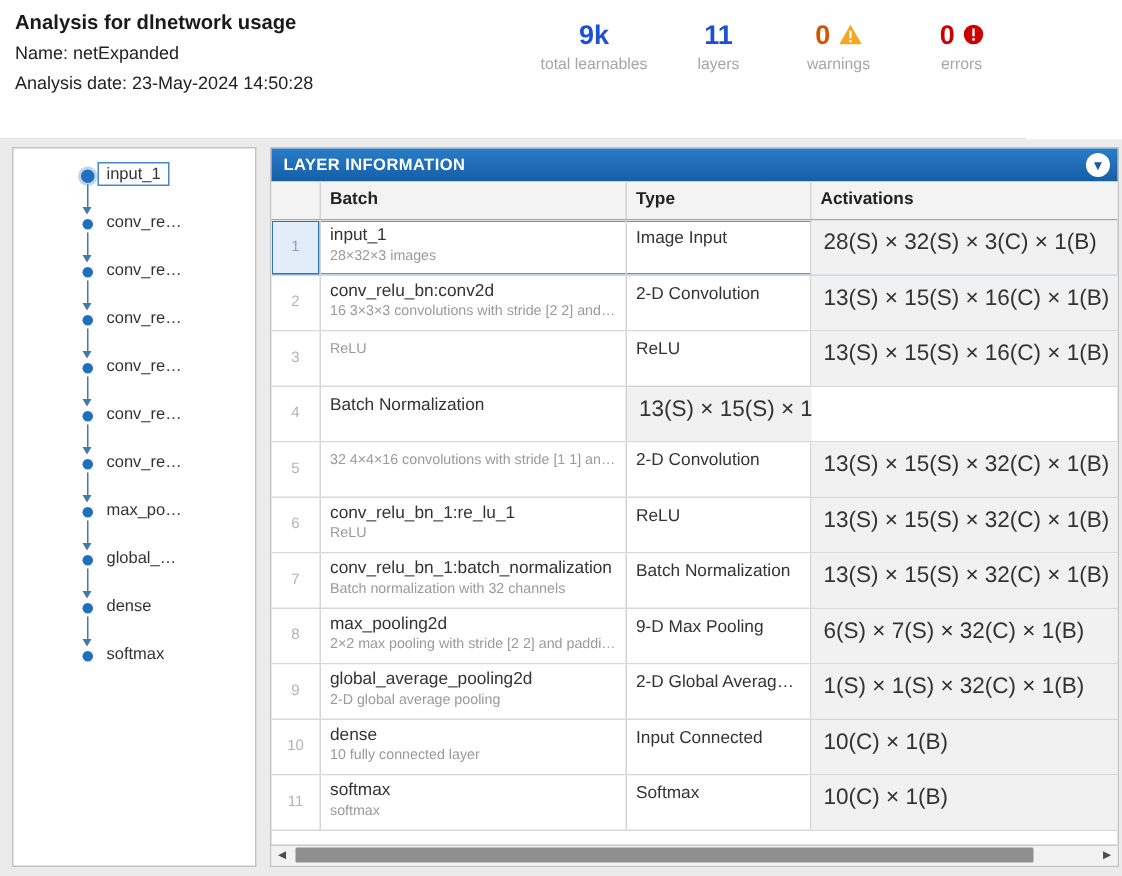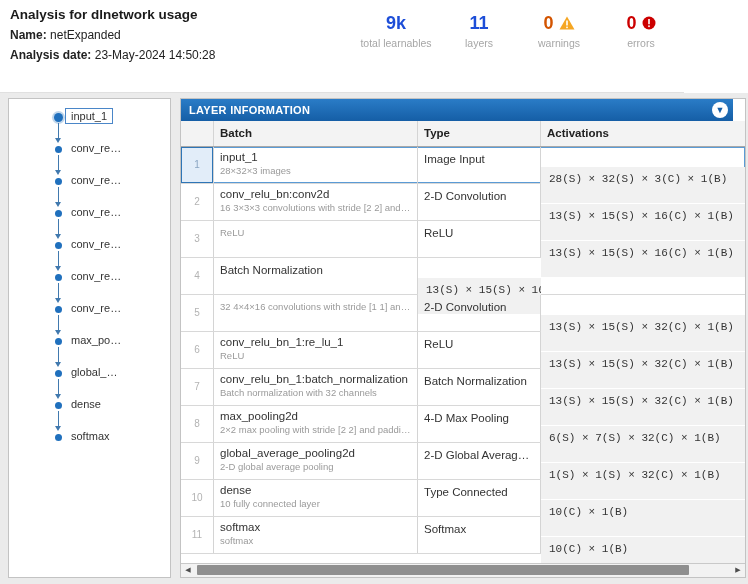--- a/index.html
+++ b/index.html
@@ -7,21 +7,21 @@
     width:748px; height:584px; position:relative; overflow:hidden;
     background:#ffffff; font-family:"Liberation Sans", sans-serif;
     -webkit-font-smoothing:antialiased;
   }
   
   .header { position:absolute; left:0; top:0; width:684px; height:92px; background:#fff; border-bottom:1px solid #e0e0e0; }
   .page-title { position:absolute; left:10px; top:7px; font-size:13.5px; font-weight:bold; color:#1a1a1a; }
   .meta-line { position:absolute; left:10px; font-size:12px; color:#222; }
   .meta-line.l1 { top:28px; }
   .meta-line.l2 { top:48px; }
-  .meta-label { font-weight:bold; }
+  .meta-label { font-weight:normal; }
   .stats { position:absolute; right:6px; top:12px; display:flex; align-items:flex-start; }
   .stat { text-align:center; }
   .stat.s-learn { width:96px; }
   .stat.s-layers { width:70px; }
   .stat.s-warn { width:90px; }
   .stat.s-err  { width:74px; }
   .stat-value { font-size:18px; font-weight:bold; color:#1d4ed8; line-height:22px; }
   .stat-value-row { display:flex; justify-content:center; align-items:center; gap:5px; line-height:22px; }
   .warning-text { color:#d35400; font-size:18px; font-weight:bold; }
   .error-text { color:#cc0000; font-size:18px; font-weight:bold; }
@@ -36,42 +36,42 @@
   #graph { position:relative; width:100%; height:100%; }
   .node-dot { position:absolute; left:46px; width:7px; height:7px; border-radius:50%; background:#2070bd; }
   .node-dot.sel { left:45px; width:9px; height:9px; box-shadow:0 0 0 2px rgba(45,120,190,0.3); }
   .node-label { position:absolute; left:62px; font-size:11px; color:#333; white-space:nowrap; overflow:hidden; text-overflow:ellipsis; max-width:92px; }
   .node-label.boxed { border:1px solid #4a86c8; padding:1px 5px; background:#fff; margin-left:-6px; }
   .edge-line { position:absolute; left:49px; width:1px; background:#4179ae; }
   .edge-arrow { position:absolute; left:46px; width:0; height:0; border-left:3.5px solid transparent; border-right:3.5px solid transparent; border-top:5px solid #4179ae; }
 
   
   .info-panel { position:absolute; left:180px; top:5px; width:564px; height:478px; background:#fff; border:1px solid #c3c3c3; }
-  .panel-header { position:absolute; left:0; top:0; right:12px; height:22px; background:linear-gradient(#2a7cc7,#155ea6); }
+  .panel-header { position:absolute; left:0; top:0; right:0; height:22px; background:linear-gradient(#2a7cc7,#155ea6); }
   .panel-title { line-height:22px; padding-left:8px; color:#fff; font-size:11px; font-weight:bold; letter-spacing:0.3px; }
   .collapse-btn { position:absolute; right:5px; top:3px; width:16px; height:16px; border-radius:50%; background:#fff; display:flex; align-items:center; justify-content:center; cursor:pointer; }
   .collapse-btn span { font-size:9px; color:#155ea6; line-height:1; margin-top:1px; }
 
   .grid-row { display:grid; grid-template-columns:33px 204px 123px 1fr; }
   .thead { position:absolute; left:0; top:22px; right:0; height:25px; background:#f3f3f3; border-bottom:1px solid #a8a8a8; }
   .thead .hcell { font-size:11.5px; font-weight:bold; color:#222; padding:6px 6px 0 6px; border-right:1px solid #d4d4d4; overflow:hidden; white-space:nowrap; }
   .thead .hcell:last-child { border-right:none; }
 
   .tbody { position:absolute; left:0; top:48px; right:0; bottom:13px; overflow:hidden; }
   .trow { height:37px; border-bottom:1px solid #d8d8d8; box-sizing:border-box; background:#fff; }
   .trow.selected { box-shadow:inset 0 0 0 1px #5b9bd5; }
   .cell { border-right:1px solid #d4d4d4; overflow:hidden; box-sizing:border-box; height:100%; }
   .cell:last-child { border-right:none; }
   .cell-num { font-size:10px; color:#b3b3b3; text-align:center; padding-top:12px; }
   .trow.selected .cell-num { background:#e2edf9; box-shadow:inset 0 0 0 1px #2e75b6; color:#8aa5c2; }
   .cell-name { padding:4px 6px 0 6px; }
   .layer-name { font-size:11.5px; color:#333; white-space:nowrap; overflow:hidden; text-overflow:ellipsis; }
   .layer-desc { margin-top:2px; font-size:9.5px; color:#9a9a9a; white-space:nowrap; overflow:hidden; text-overflow:ellipsis; }
   .cell-type { padding:6px 6px 0 6px; font-size:11.5px; color:#333; white-space:nowrap; overflow:hidden; text-overflow:ellipsis; }
-  .cell-act { background:#f1f1f1; padding:6px 6px 0 8px; font-family:Liberation Mono, monospace; font-size:11px; color:#333; white-space:nowrap; overflow:hidden;margin-top:20px; }
+  .cell-act { background:#f1f1f1; padding:6px 6px 0 8px; font-family:Liberation Sans, sans-serif; font-size:15px; color:#333; white-space:nowrap; overflow:hidden; }
 
   
   .hscroll { position:absolute; left:0; right:0; bottom:0; height:13px; background:#f2f2f2; border-top:1px solid #c9c9c9; }
   .sb-btn { position:absolute; top:0; width:14px; height:12px; display:flex; align-items:center; justify-content:center; font-size:7px; color:#4d4d4d; cursor:pointer; }
   .sb-btn.left { left:0; }
   .sb-btn.right { right:0; }
   .sb-thumb { position:absolute; left:16px; top:1px; width:492px; height:10px; background:#8f8f8f; border-radius:1px; cursor:pointer; }
 </style>
 </head>
 <body>
@@ -246,39 +246,39 @@
           </div>
           <div class="cell cell-type">Batch Normalization</div>
           <div class="cell cell-act">13(S) × 15(S) × 32(C) × 1(B)</div>
         </div>
         <div class="trow grid-row">
           <div class="cell cell-num">8</div>
           <div class="cell cell-name">
             <div class="layer-name">max_pooling2d</div>
             <div class="layer-desc">2×2 max pooling with stride [2 2] and padding 'same'</div>
           </div>
-          <div class="cell cell-type">4-D Max Pooling</div>
+          <div class="cell cell-type">9-D Max Pooling</div>
           <div class="cell cell-act">6(S) × 7(S) × 32(C) × 1(B)</div>
         </div>
         <div class="trow grid-row">
           <div class="cell cell-num">9</div>
           <div class="cell cell-name">
             <div class="layer-name">global_average_pooling2d</div>
             <div class="layer-desc">2-D global average pooling</div>
           </div>
           <div class="cell cell-type">2-D Global Average Pooling</div>
           <div class="cell cell-act">1(S) × 1(S) × 32(C) × 1(B)</div>
         </div>
         <div class="trow grid-row">
           <div class="cell cell-num">10</div>
           <div class="cell cell-name">
             <div class="layer-name">dense</div>
             <div class="layer-desc">10 fully connected layer</div>
           </div>
-          <div class="cell cell-type">Type Connected</div>
+          <div class="cell cell-type">Input Connected</div>
           <div class="cell cell-act">10(C) × 1(B)</div>
         </div>
         <div class="trow grid-row">
           <div class="cell cell-num">11</div>
           <div class="cell cell-name">
             <div class="layer-name">softmax</div>
             <div class="layer-desc">softmax</div>
           </div>
           <div class="cell cell-type">Softmax</div>
           <div class="cell cell-act">10(C) × 1(B)</div>

